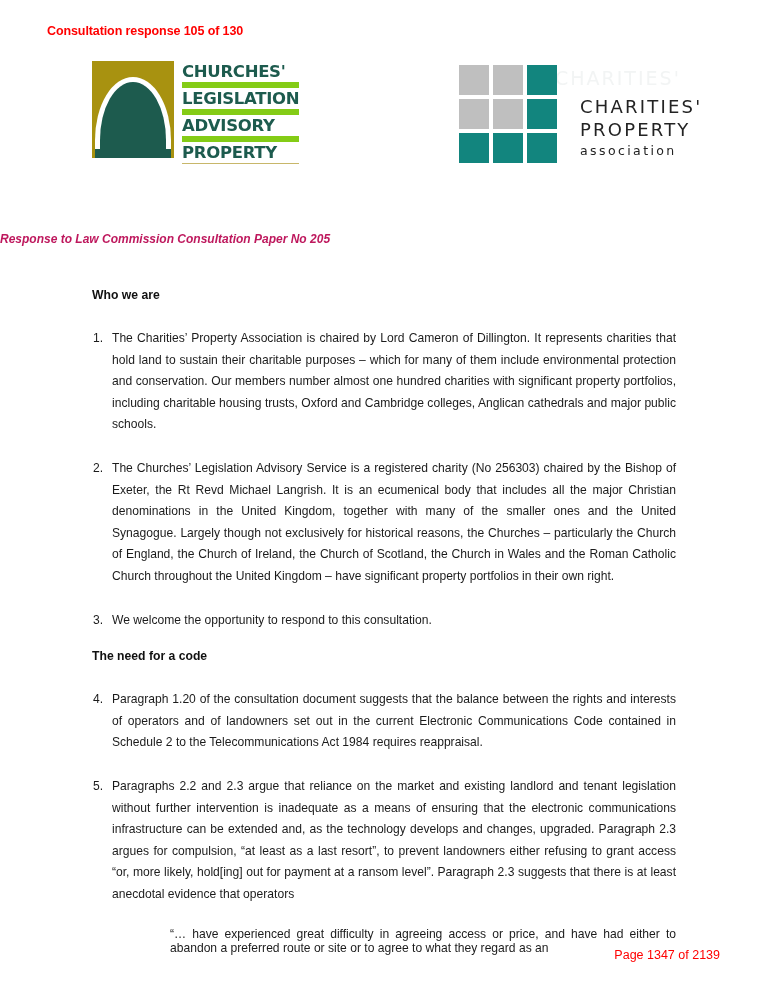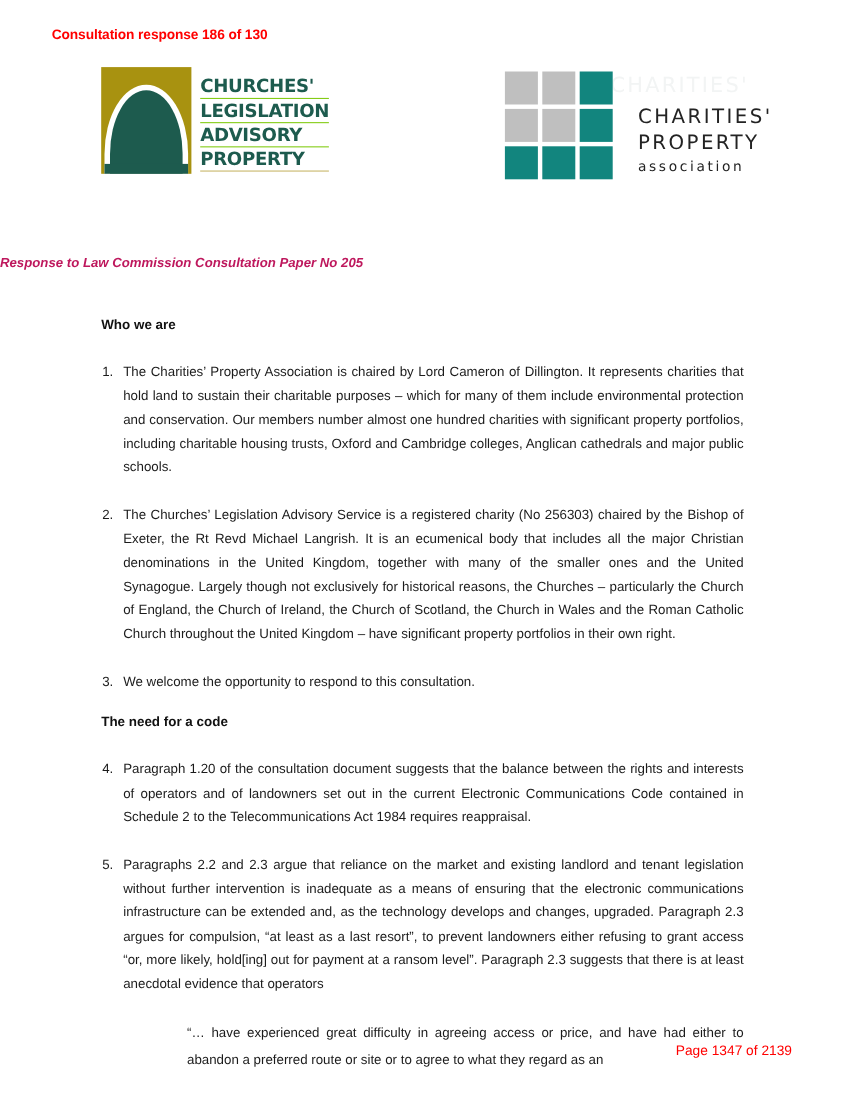--- a/index.html
+++ b/index.html
@@ -90,21 +90,21 @@
     justify-content: center;
     padding-top: 2px;
   }
   .clas-word {
     font-family: "DejaVu Sans", sans-serif;
     font-weight: bold;
     font-size: 16.5px;
     line-height: 21px;
     color: #1d5b4e;
     letter-spacing: -0.3px;
-    border-bottom: 1px solid #84cc16;
+    border-bottom: 6px solid #84cc16;
     white-space: nowrap;
   }
   .clas-word:last-child { border-bottom: 1px solid #c8b76a; }
 
   
   .cpa-logo {
     position: absolute;
     left: 459px;
     top: 5px;
     width: 238px;
@@ -212,21 +212,21 @@
     left: -33px;
     top: 0;
     width: 24px;
     text-align: right;
     font-size: 12.1px;
     color: #1b1b1b;
   }
   .quote {
     margin: 0 92px 0 170px;
     font-size: 12.1px;
-    line-height: 24px;
+    line-height: 14px;
     text-align: justify;
     color: #1b1b1b;
   }
   .sp-18 { height: 18px; }
   .sp-22 { height: 22px; }
   .sp-26 { height: 26px; }
 
   
   .footer-stamp {
     position: absolute;
@@ -235,21 +235,21 @@
     font-size: 12.5px;
     color: #ff0000;
     white-space: nowrap;
   }
 </style>
 </head>
 <body>
 
 <div class="page">
 
-  <div class="top-stamp">Consultation response 186 of 130</div>
+  <div class="top-stamp">Consultation response 105 of 130</div>
 
   <div class="logo-band">
 
     <div class="clas-logo">
       <div class="clas-mark">
         <div class="clas-arch"></div>
         <div class="clas-arch-base"></div>
       </div>
       <div class="clas-words">
         <div class="clas-word">CHURCHES'</div>

